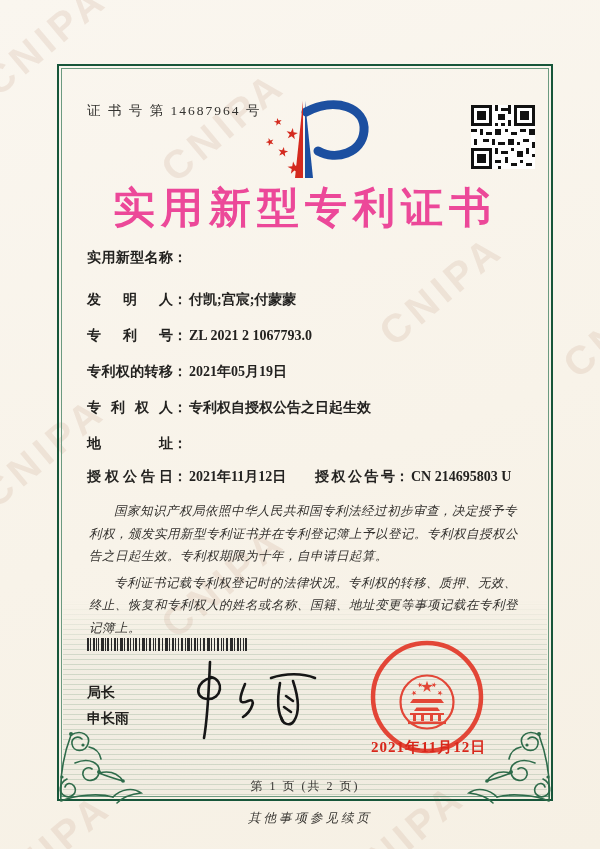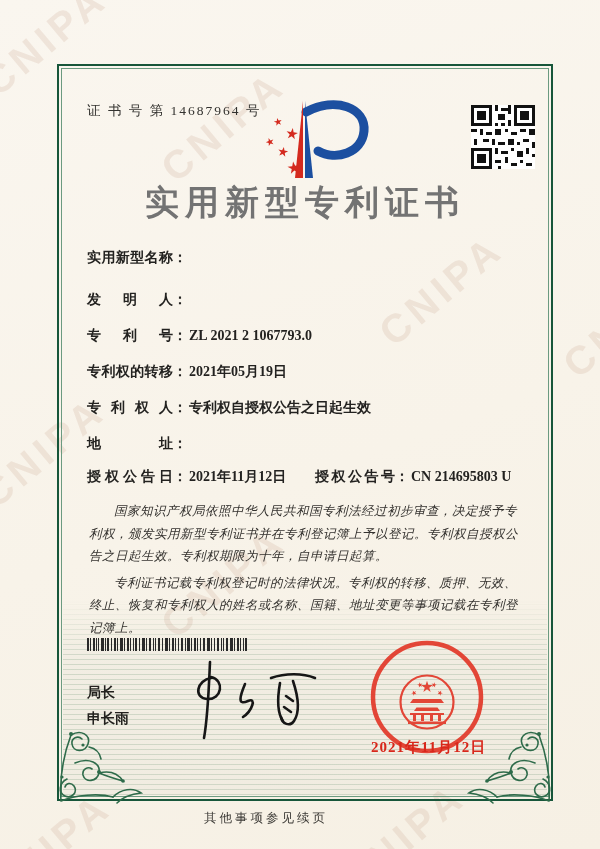--- a/index.html
+++ b/index.html
@@ -32,21 +32,21 @@
   }
   .flourish{position:absolute;bottom:-6px;width:96px;height:84px;}
   .flourish.left{left:-4px;}
   .flourish.right{right:-4px;transform:scaleX(-1);}
   
   .cert-no{position:absolute;left:28px;top:36px;font-size:13.5px;letter-spacing:2px;color:#33322f;}
   .logo{position:absolute;left:181px;top:30px;width:134px;height:86px;}
   .qr{position:absolute;left:412px;top:39px;width:64px;height:64px;}
   .title{
     position:absolute;left:0;top:114px;width:100%;text-align:center;
-    font-size:34px;font-weight:bold;letter-spacing:6px;color:#737373;
+    font-size:42px;font-weight:bold;letter-spacing:6px;color:#ec4899;
   }
   
   .fields{position:absolute;left:28px;top:182px;width:442px;font-size:14px;font-weight:600;color:#232220;}
   .frow{display:flex;line-height:20px;margin-bottom:16px;}
   .frow.first{margin-bottom:22px;}
   .frow.addr{line-height:19px;margin-bottom:14px;}
   .flabel{
     display:inline-block;width:86px;flex:0 0 86px;
     text-align:justify;text-align-last:justify;text-justify:inter-character;
   }
@@ -64,21 +64,21 @@
   .signer{position:absolute;left:28px;top:614px;font-size:14px;font-weight:bold;color:#23221f;line-height:26px;}
   .signature{position:absolute;left:118px;top:588px;width:150px;height:92px;}
   .seal{position:absolute;left:293px;top:556px;width:150px;height:150px;z-index:3;}
   .seal-date{
     position:absolute;left:312px;top:672px;z-index:4;
     color:#d8271b;font-size:15px;font-weight:bold;letter-spacing:1px;white-space:nowrap;
   }
   .page-info{position:absolute;left:0;top:712px;width:100%;text-align:center;font-size:12px;letter-spacing:2px;color:#33322f;}
   .footer-note{
     position:absolute;left:0;top:810px;width:532px;text-align:center;
-    font-size:12.5px;letter-spacing:3px;color:#3a3834;z-index:1;
+    font-size:12.5px;letter-spacing:3px;font-style:italic;color:#3a3834;z-index:1;padding-left:44px;
   }
 </style>
 </head>
 <body>
 
 <span class="wm" style="left:-28px;top:18px;">CNIPA</span>
 <span class="wm" style="left:150px;top:104px;">CNIPA</span>
 <span class="wm" style="left:368px;top:268px;">CNIPA</span>
 <span class="wm" style="left:552px;top:300px;">CNIPA</span>
 <span class="wm" style="left:-30px;top:430px;">CNIPA</span>
@@ -202,20 +202,21 @@
   <div class="title">实用新型专利证书</div>
 
   <div class="fields">
     <div class="frow first">
       <span class="flabel">实用新型名称</span>
         <span class="fcolon">：</span>
     </div>
     <div class="frow">
       <span class="flabel">发明人</span>
         <span class="fcolon">：</span>
+      <span class="fvalue">付凯;宫宸;付蒙蒙</span>
     </div>
     <div class="frow">
       <span class="flabel">专利号</span>
         <span class="fcolon">：</span>
       <span class="fvalue">ZL 2021 2 1067793.0</span>
     </div>
     <div class="frow">
       <span class="flabel">专利权的转移</span>
         <span class="fcolon">：</span>
       <span class="fvalue">2021年05月19日</span>
@@ -345,15 +346,16 @@
         <rect x="-6" y="13" width="3" height="6"></rect>
         <rect x="3" y="13" width="3" height="6"></rect>
         <rect x="11" y="13" width="3" height="6"></rect>
         <path d="M-19,19.5 h38 v2.5 h-38 z"></path>
       </g>
     </g>
   </svg>
 
   <div class="seal-date">2021年11月12日</div>
 
+  <div class="page-info">第 1 页 (共 2 页)</div>
 </div>
 
 <div class="footer-note">其他事项参见续页</div>
 
 </body></html>

